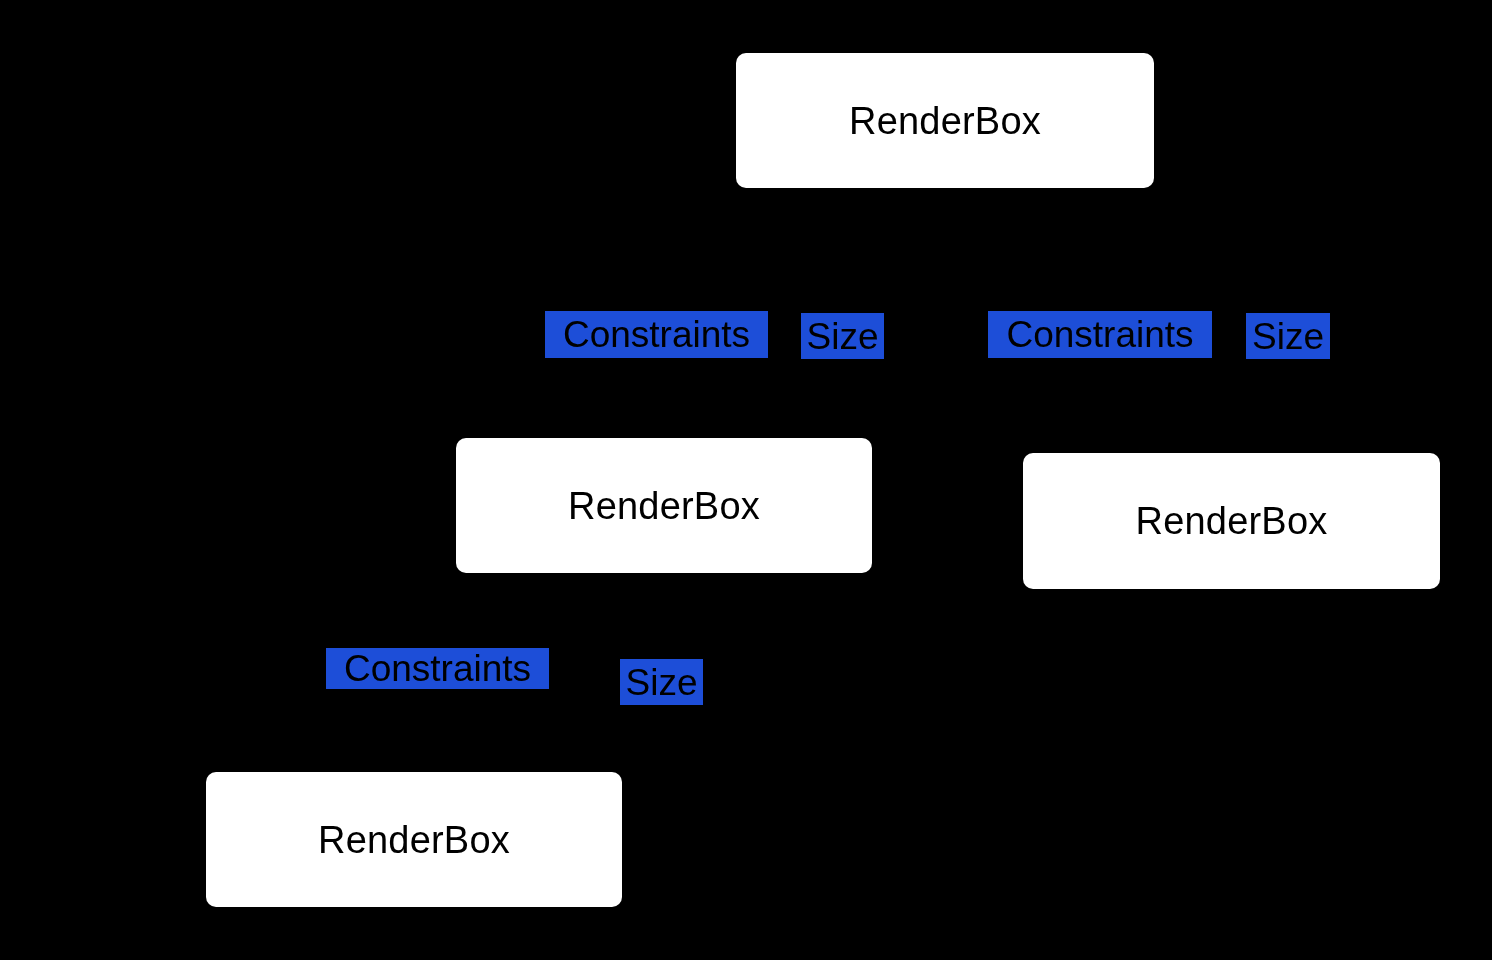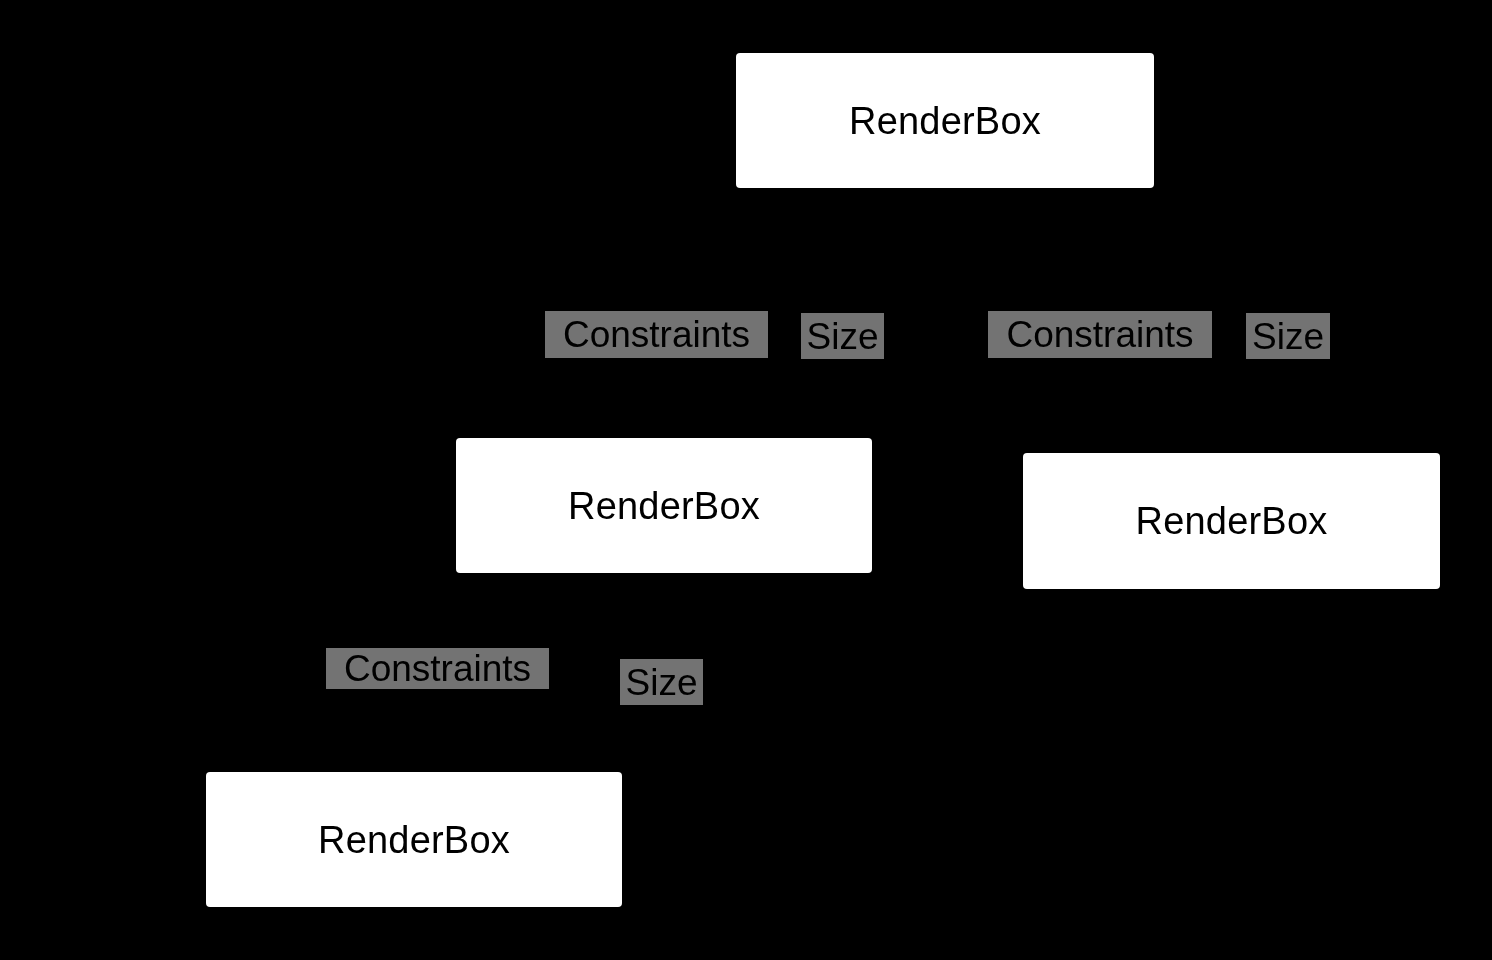--- a/index.html
+++ b/index.html
@@ -15,39 +15,39 @@
     position: relative;
     width: 1492px;
     height: 960px;
     background: #000000;
     overflow: hidden;
   }
   
   .node {
     position: absolute;
     background: #ffffff;
-    border-radius: 4px;
+    border-radius: 10px;
     display: flex;
     align-items: center;
     justify-content: center;
     box-sizing: border-box;
   }
   .node-label {
     color: #000000;
     font-family: "Liberation Sans", sans-serif;
     font-size: 38px;
     font-weight: 400;
     line-height: 1;
     letter-spacing: 0.2px;
     white-space: nowrap;
   }
   
   .edge-label {
     position: absolute;
-    background: #737373;
+    background: #1d4ed8;
     color: #000000;
     font-family: "Liberation Sans", sans-serif;
     font-size: 37px;
     font-weight: 400;
     line-height: 1;
     white-space: nowrap;
     display: flex;
     align-items: center;
     justify-content: center;
     box-sizing: border-box;

